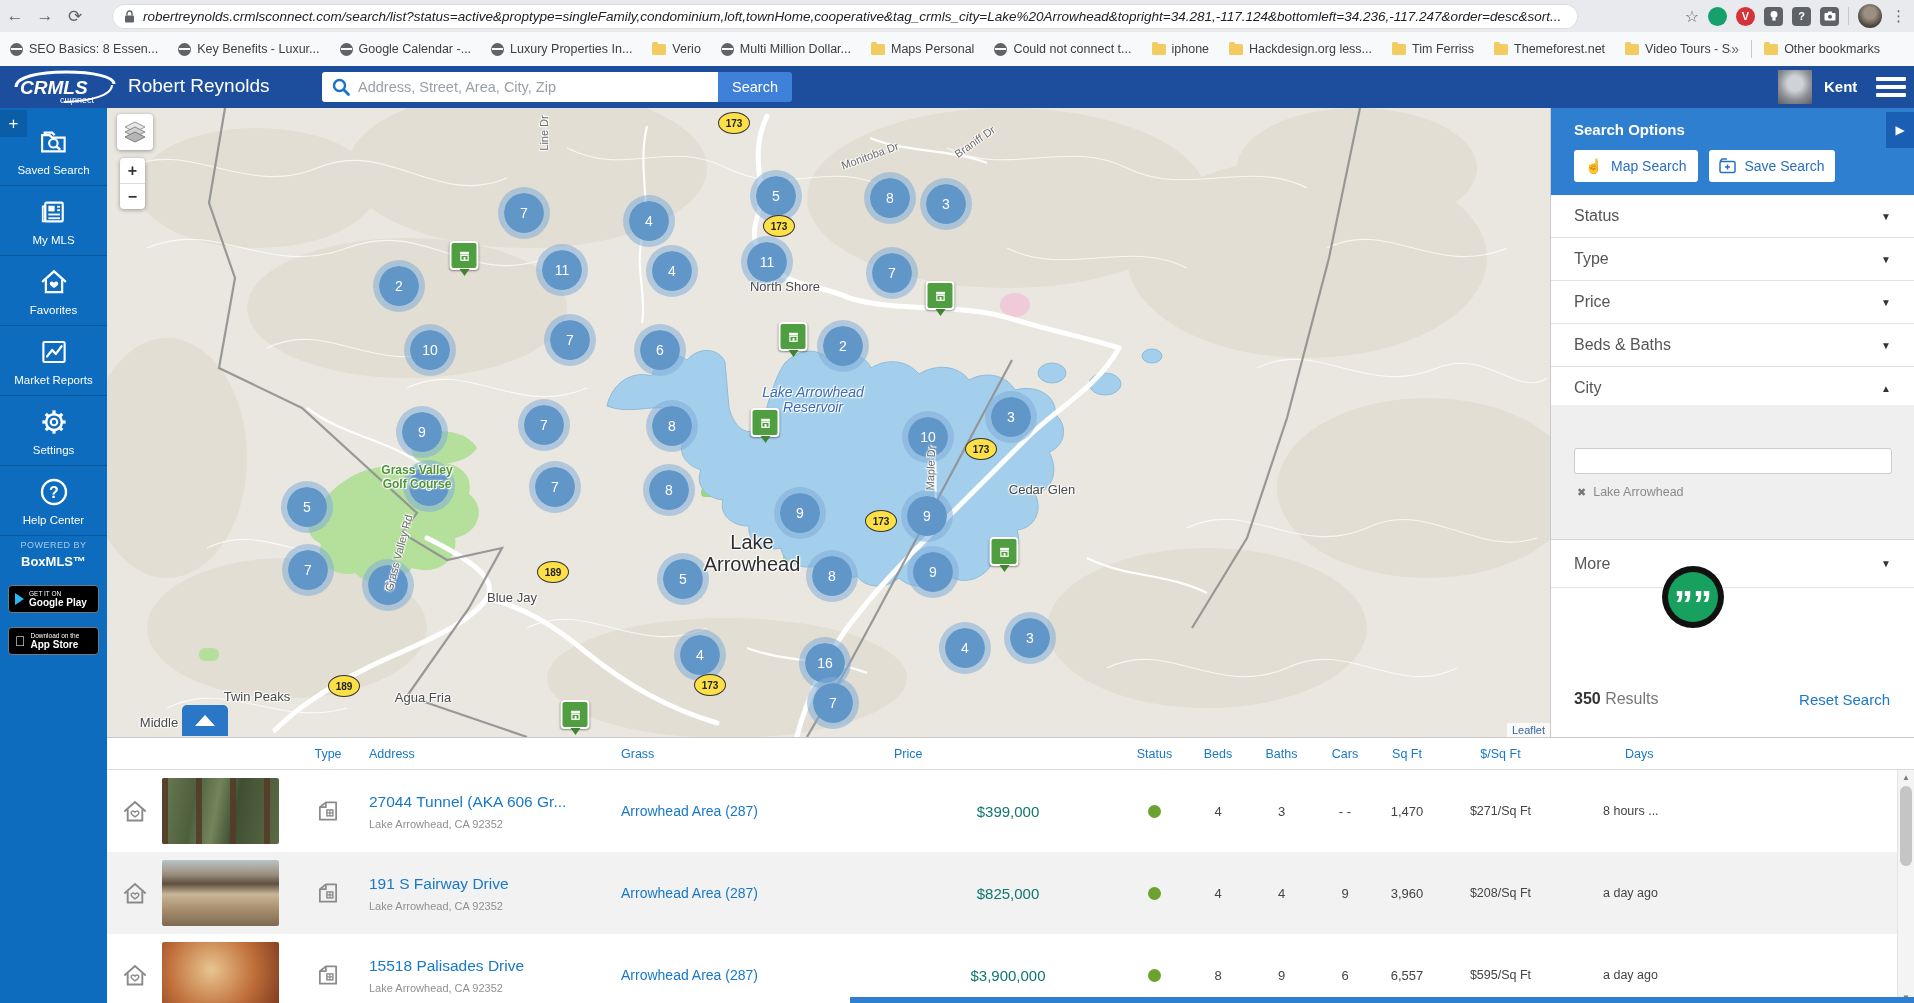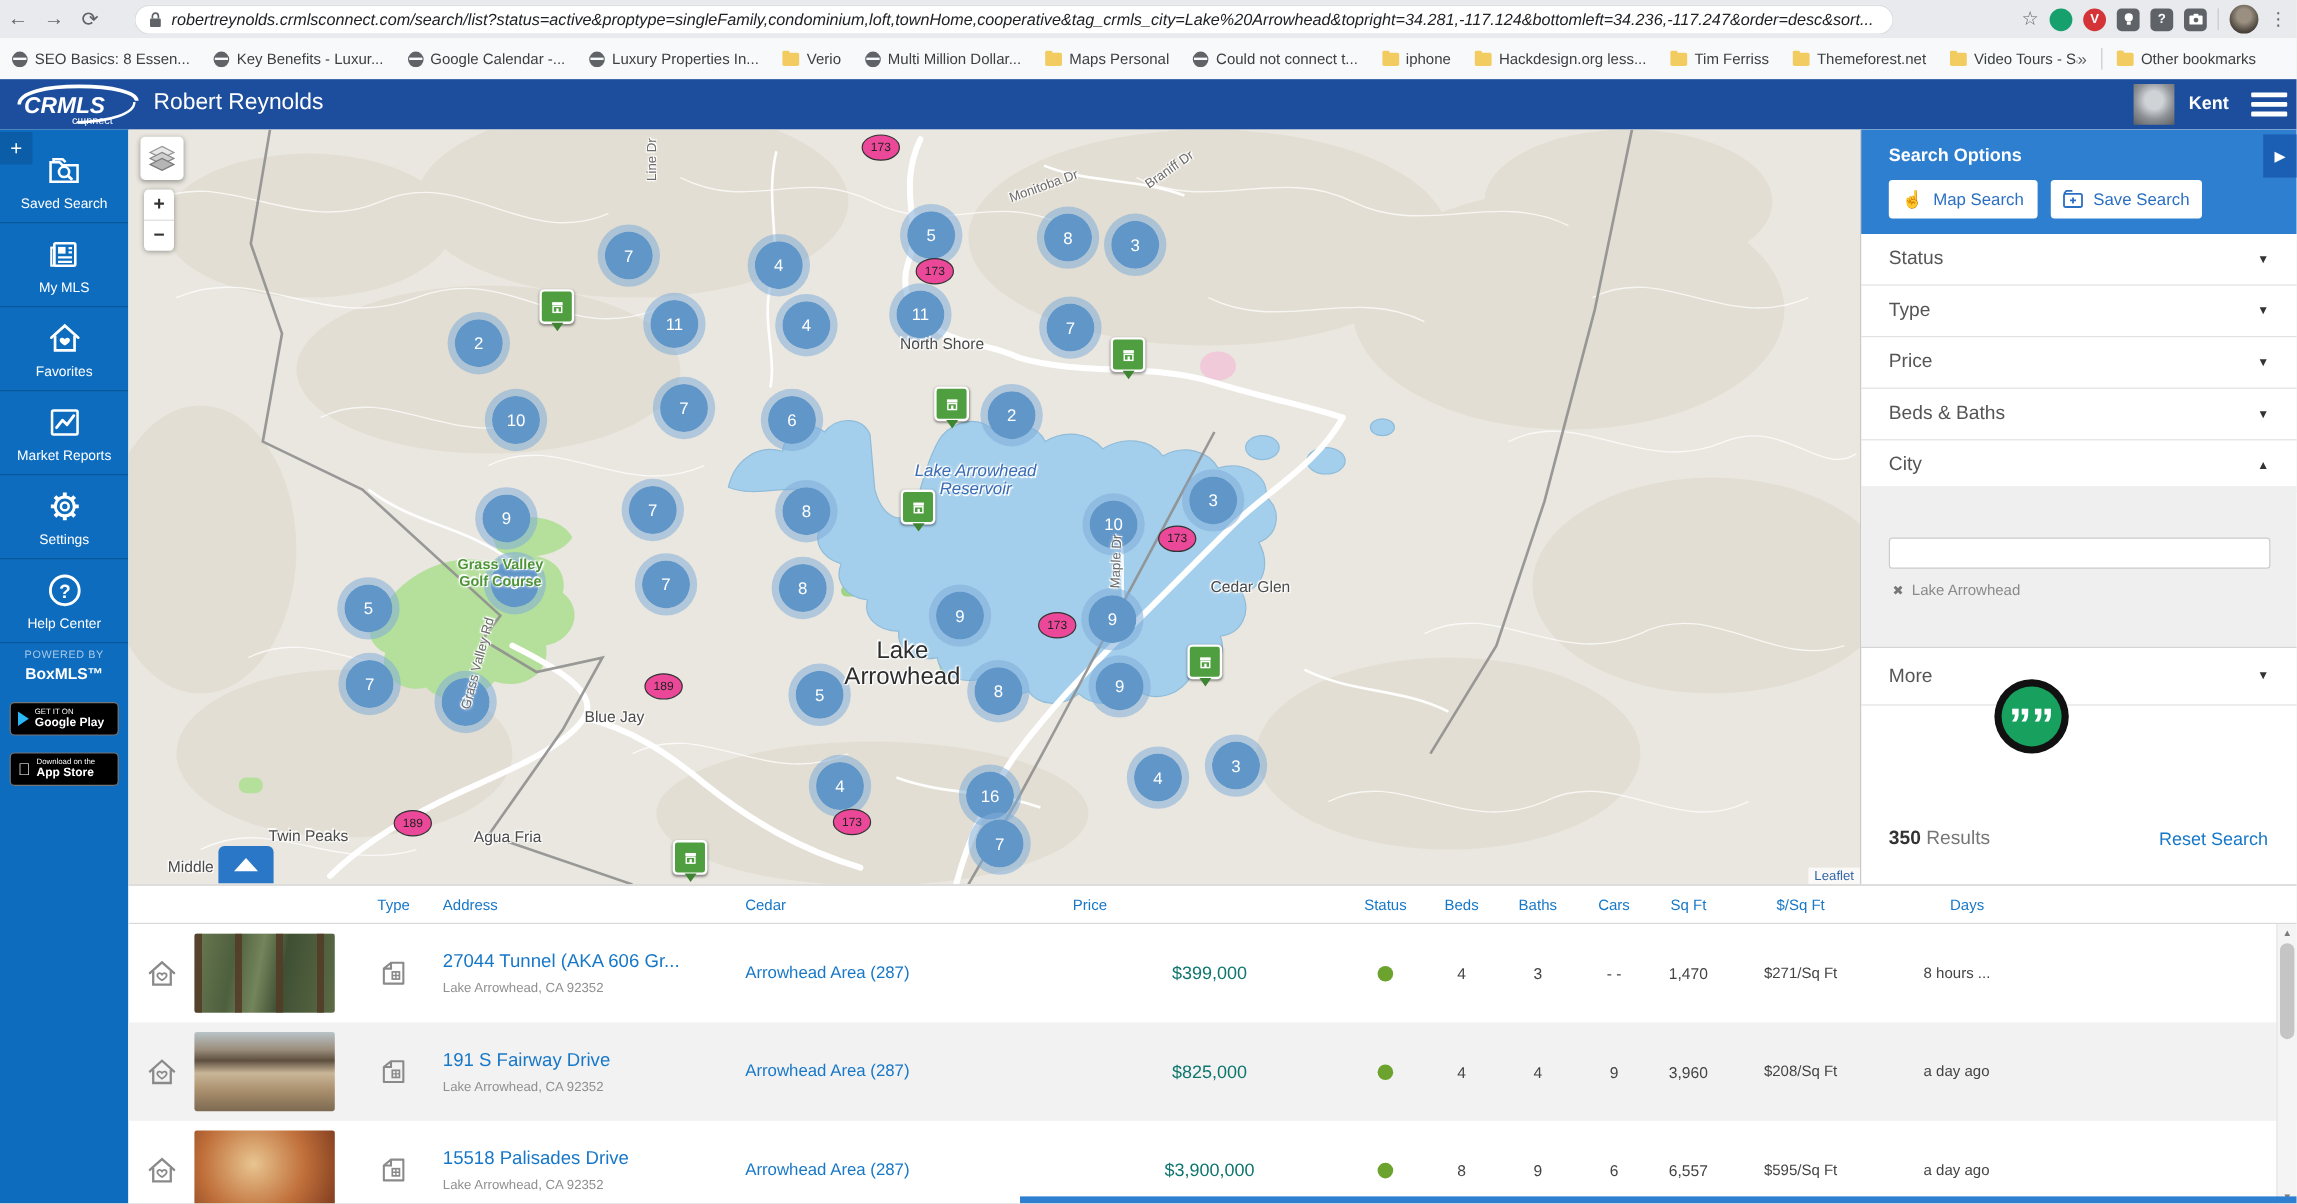--- a/index.html
+++ b/index.html
@@ -77,23 +77,23 @@
   .m-label.green{color:#4d9437;font-size:12px;font-weight:bold;line-height:14px;}
   .m-label.road{font-size:11px;color:#6d6d6d;}
   .cluster{position:absolute;transform:translate(-50%,-50%);width:40px;height:40px;border-radius:50%;
     background:#6196c9;border:6px solid rgba(127,173,216,.55);background-clip:padding-box;
     display:flex;align-items:center;justify-content:center;color:#fff;font-size:14px;cursor:pointer;}
   .store{position:absolute;transform:translate(-50%,-100%);cursor:pointer;}
   .store .sq{width:25px;height:25px;background:#4f9e3f;border:2px solid #fff;border-radius:4px;
     box-shadow:0 1px 2px rgba(0,0,0,.4);display:flex;align-items:center;justify-content:center;}
   .store .tail{width:0;height:0;margin:-1px auto 0;border-left:5px solid transparent;
     border-right:5px solid transparent;border-top:7px solid #3e8531;}
-  .shield{position:absolute;transform:translate(-50%,-50%);width:30px;height:20px;background:#ec4899;
+  .shield{position:absolute;transform:translate(-50%,-50%);width:30px;height:20px;background:#fde047;
     border:1.5px solid #333;border-radius:50%;display:flex;align-items:center;justify-content:center;
-    font-size:10px;font-weight:normal;color:#222;}
+    font-size:10px;font-weight:bold;color:#222;}
   .map-ctl{position:absolute;background:#fff;border-radius:4px;box-shadow:0 1px 4px rgba(0,0,0,.35);}
   .layers-btn{left:10px;top:6px;width:36px;height:36px;display:flex;align-items:center;justify-content:center;cursor:pointer;}
   .zoomctl{left:13px;top:50px;width:25px;}
   .zbtn{height:25px;display:flex;align-items:center;justify-content:center;font-size:16px;font-weight:bold;color:#333;cursor:pointer;}
   .zbtn:first-child{border-bottom:1px solid #ddd;}
   .map-collapse{position:absolute;left:75px;bottom:1px;width:46px;height:31px;background:#2a77c8;
     border-radius:5px 5px 0 0;display:flex;align-items:center;justify-content:center;cursor:pointer;}
   .map-collapse .tri{width:0;height:0;border-left:10px solid transparent;border-right:10px solid transparent;
     border-bottom:11px solid #fff;}
   .leaflet-attr{position:absolute;right:0;bottom:0;background:rgba(255,255,255,.75);
@@ -269,20 +269,30 @@
   <div class="navbar">
     <div class="logo">
       <svg width="112" height="36" viewBox="0 0 112 36">
         <path d="M8 18 C8 8 30 3 58 3 C86 3 106 8 106 15" fill="none" stroke="#fff" stroke-width="3"></path>
         <path d="M104 16 C104 26 84 32 56 33" fill="none" stroke="#fff" stroke-width="2"></path>
         <text x="12" y="25" font-family="Liberation Sans, sans-serif" font-size="19" font-weight="bold" font-style="italic" fill="#fff">CRMLS</text>
         <text x="52" y="34" font-family="Liberation Sans, sans-serif" font-size="9" fill="#fff">cщnnect</text>
       </svg>
     </div>
     <span class="nav-name">Robert Reynolds</span>
+    <div class="nav-search" style="position:absolute;">
+      <span class="nav-mag">
+        <svg width="20" height="20" viewBox="0 0 20 20">
+            <circle cx="8.5" cy="8.5" r="5.5" fill="none" stroke="#1a73c8" stroke-width="2.4"></circle>
+            <line x1="12.8" y1="12.8" x2="17.5" y2="17.5" stroke="#1a73c8" stroke-width="2.8" stroke-linecap="round"></line>
+          </svg>
+      </span>
+      <input class="nav-input" type="text" placeholder="Address, Street, Area, City, Zip" style="">
+      <button class="nav-search-btn">Search</button>
+    </div>
     <div class="nav-avatar"></div>
     <span class="nav-user">Kent</span>
     <div class="hamburger">
         <div></div>
         <div></div>
         <div></div>
       </div>
   </div>
 
   <div class="sidebar">
@@ -652,21 +662,21 @@
   <div class="chat-bubble">
     <div class="chat-inner">””</div>
   </div>
 
   <div class="tablewrap">
     <div class="tgrid thead" id="table-head">
         <div></div>
         <div></div>
         <div class="th c-center">Type</div>
         <div class="th pad10">Address</div>
-        <div class="th pad14">Cedar</div>
+        <div class="th pad14">Grass</div>
         <div class="th pad22">Price</div>
         <div class="th c-center">Status</div>
         <div class="th c-center">Beds</div>
         <div class="th c-center">Baths</div>
         <div class="th c-center">Cars</div>
         <div class="th c-center">Sq Ft</div>
         <div class="th c-center">$/Sq Ft</div>
         <div class="th days">Days</div>
       </div>
     <div id="table-body">

